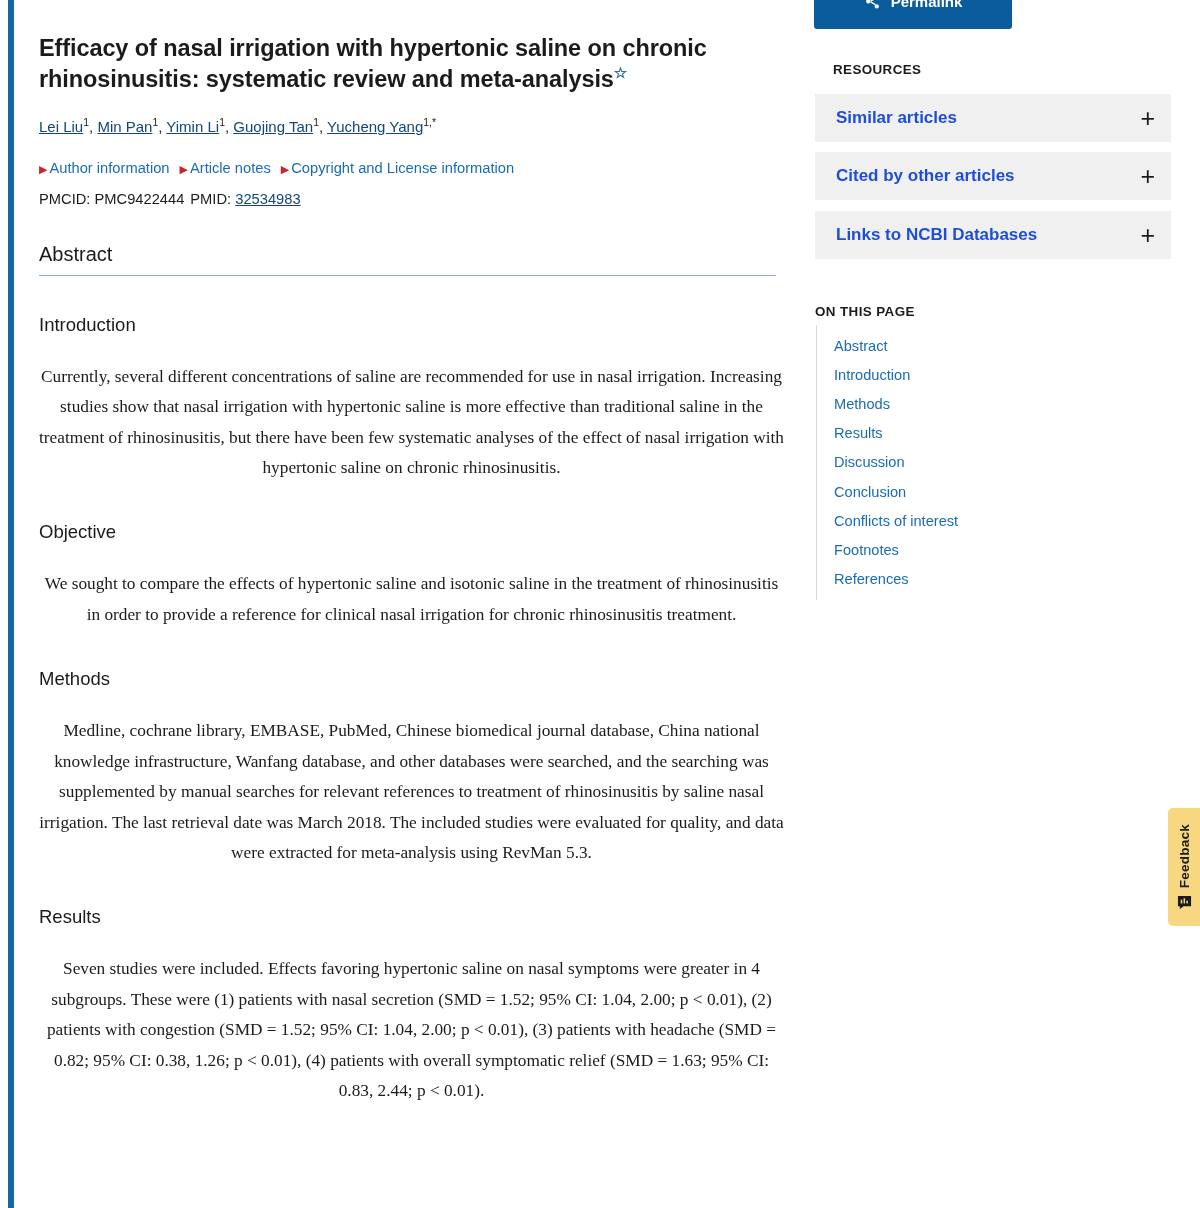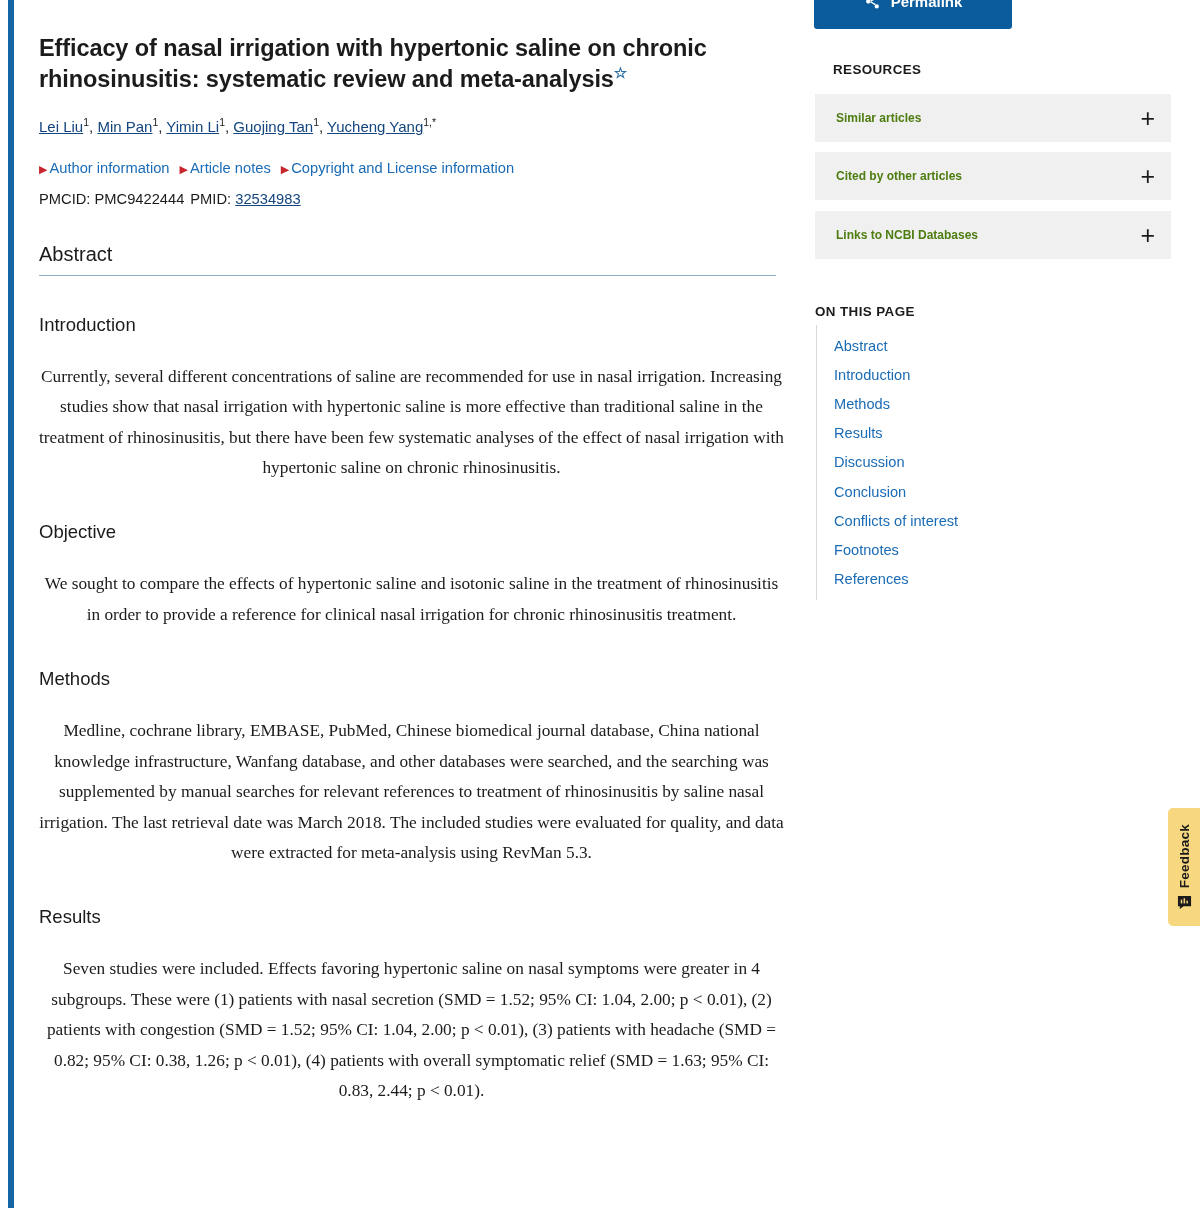--- a/index.html
+++ b/index.html
@@ -173,23 +173,23 @@
     height: 48px;
     background: #f0f0f0;
     display: flex;
     align-items: center;
     justify-content: space-between;
     box-sizing: border-box;
     padding: 0 16px 0 21px;
     cursor: pointer;
   }
   .res-panel .res-label {
-    font-size: 12px;
-    font-weight: bold;
-    color: #4d7c0f;
+    font-size: 17px;
+    font-weight: bold;
+    color: #1d4ed8;
   }
   .res-panel .plus {
     font-size: 25px;
     line-height: 1;
     color: #1b1b1b;
     font-weight: 400;
   }
   #res-0 { top: 94px; }
   #res-1 { top: 152px; text-align: center; }
   #res-2 { top: 211px; }

